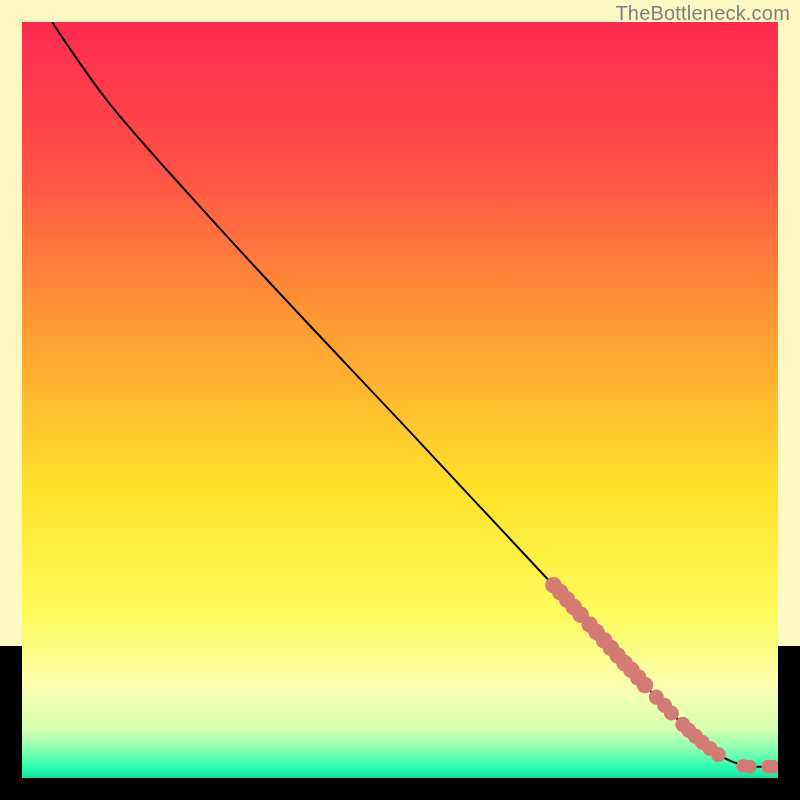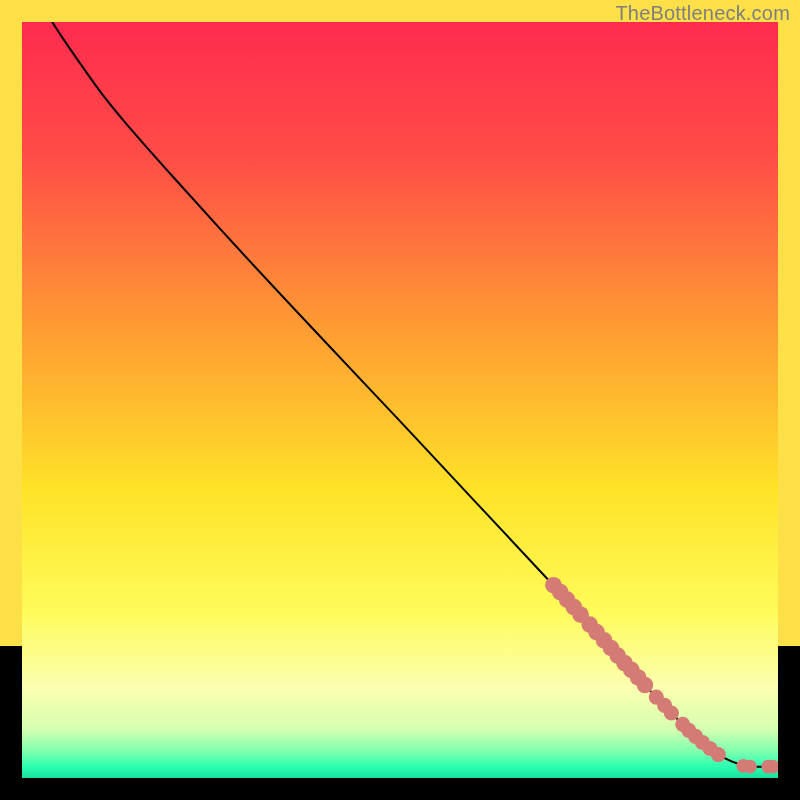--- a/index.html
+++ b/index.html
@@ -2,21 +2,21 @@
 <html><head>
 <meta charset="utf-8">
 <style>
   * { margin: 0; padding: 0; box-sizing: border-box; }
   html, body { width: 800px; height: 800px; overflow: hidden; }
   body { background: #000; font-family: Arial, Helvetica, sans-serif; }
   .stage {
     position: relative;
     width: 800px;
     height: 646px;
-    background: #fde047;
+    background: #fef9c3;
   }
   .attrib {
     position: absolute;
     top: 2px;
     right: 10px;
     color: #7e7e7e;
     font-size: 20px;
     font-weight: 400;
     letter-spacing: 0.2px;
   }

